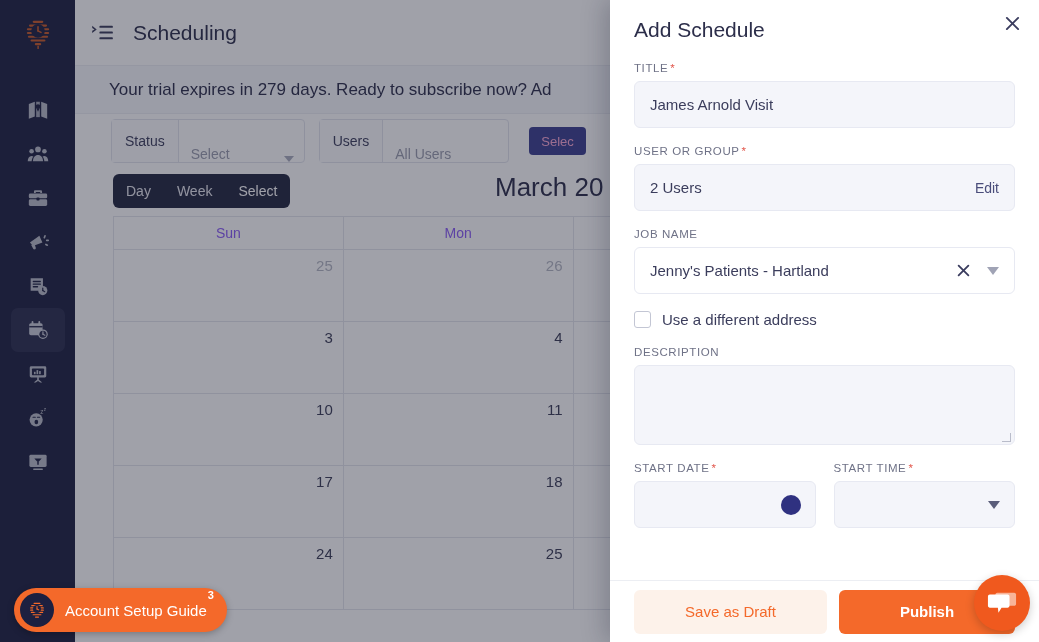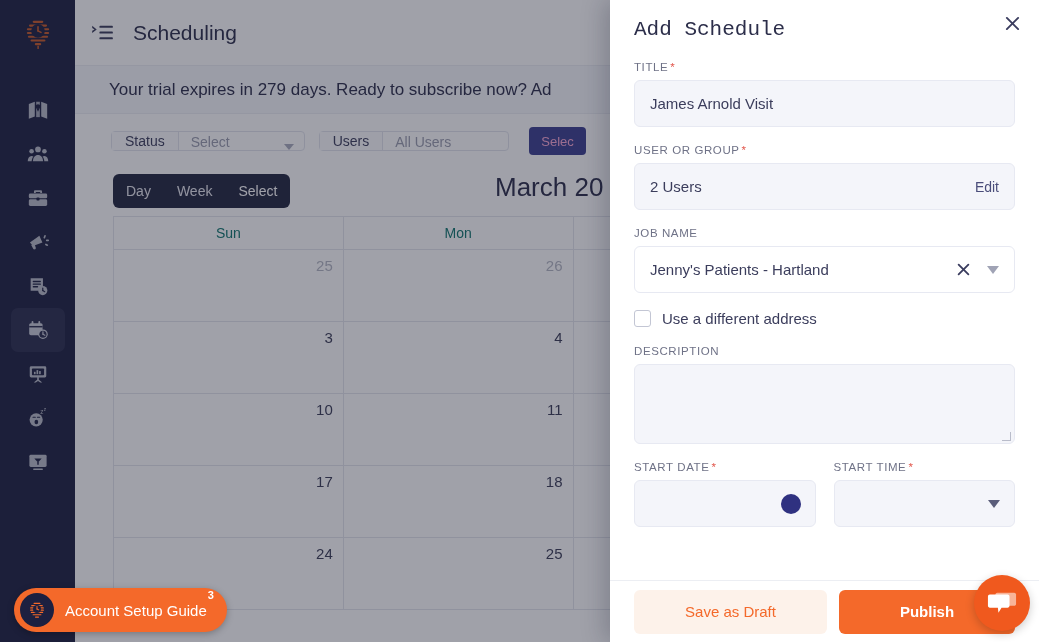--- a/index.html
+++ b/index.html
@@ -66,21 +66,21 @@
     font-size: 17px; color: #2c2e4a;
     border-bottom: 1px solid #eceef3;
     white-space: nowrap; overflow: hidden;
   }
 
   .filters {
     height: 54px; display: flex; align-items: center;
     padding-left: 36px; gap: 14px;
   }
   .filter-group {
-    height: 20px; display: flex; align-items: stretch;
+    height: 44px; display: flex; align-items: stretch;
     border: 1px solid #e2e4ed; border-radius: 4px;
     background: #fff;
   }
   .filter-label {
     display: flex; align-items: center; padding: 0 13px;
     font-size: 14px; color: #3c3e5c; border-right: 1px solid #e2e4ed;
     background: #fbfbfd;
   }
   .filter-value {
     display: flex; align-items: flex-end; justify-content: space-between;
@@ -113,21 +113,21 @@
     font-size: 26px; color: #2c2e4a; white-space: nowrap;
   }
 
   .cal {
     margin-left: 38px; margin-right: 0;
     width: 920px;
     border: 1px solid #e3e5ec; border-right: none; border-bottom: none;
   }
   .cal-head { display: flex; }
   .cal-head div {
-    flex: 1 0 0; text-align: center; font-size: 14px; color: #0f766e;
+    flex: 1 0 0; text-align: center; font-size: 14px; color: #8b5cf6;
     padding: 8px 0; border-right: 1px solid #e3e5ec; border-bottom: 1px solid #e3e5ec;
   }
   .cal-row { display: flex; }
   .cal-cell {
     flex: 1 0 0; height: 72px; border-right: 1px solid #e3e5ec;
     border-bottom: 1px solid #e3e5ec;
     text-align: right; padding: 7px 10px 0 0;
     font-size: 15px; color: #3b3d57;
   }
   .cal-cell.muted { color: #b4b7c3; }
@@ -163,21 +163,21 @@
   
   .panel {
     position: absolute; right: 0; top: 0;
     width: 429px; height: 642px;
     background: #ffffff; z-index: 10;
     box-shadow: -6px 0 22px rgba(20,22,45,0.22);
     display: flex; flex-direction: column;
   }
   .panel-head {
     padding: 18px 24px 0 24px;
-    position: relative; flex: 0 0 auto; font-family: Liberation Mono, monospace;
+    position: relative; flex: 0 0 auto;
   }
   .panel-title { font-size: 21px; color: #2c2e4a; font-weight: 400; }
   .panel-close {
     position: absolute; right: 12px; top: 8px;
     width: 30px; height: 30px; display: flex; align-items: center; justify-content: center;
     cursor: pointer;
   }
   .panel-close svg { width: 15px; height: 15px; stroke: #3a3c5e; }
 
   .panel-body {

